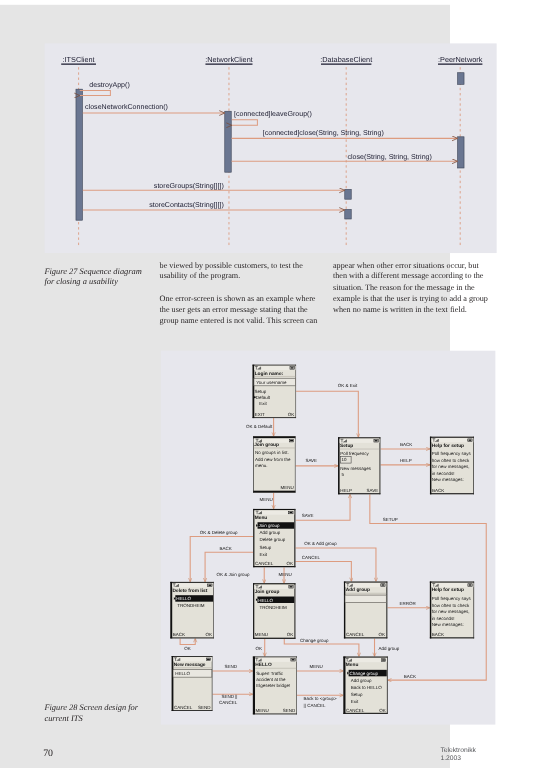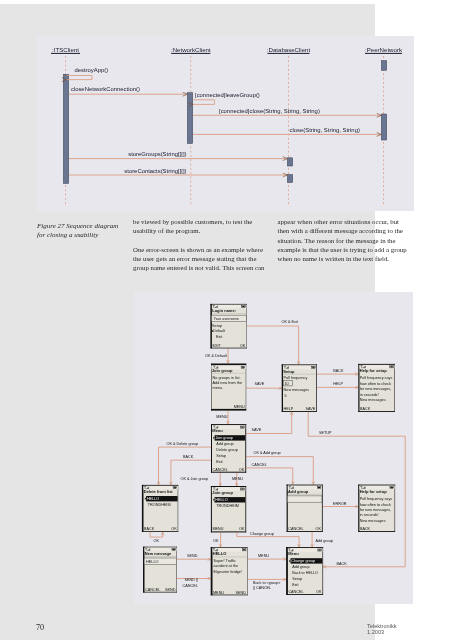--- a/index.html
+++ b/index.html
@@ -401,17 +401,21 @@
 <path d="M155.3,267.6 l1.3,1.3 l-1.3,1.3 z" fill="#111"></path>
 <text x="158.2" y="276.3" font-size="3.75" fill="#111">Add group</text>
 <text x="158.2" y="282.2" font-size="3.75" fill="#111">Back to HELLO</text>
 <text x="158.2" y="288.1" font-size="3.75" fill="#111">Setup</text>
 <text x="158.2" y="294.0" font-size="3.75" fill="#111">Exit</text>
 <text x="154.4" y="301.0" font-size="3.75" fill="#111">CANCEL</text>
 <text x="187.4" y="301.0" font-size="3.75" fill="#111" text-anchor="end">OK</text>
 </g>
 </svg></div>
 
+<div class="caption" style="left:37px;top:582px;width:95px;">
+  <div>Figure 28  Screen design for</div>
+  <div>current ITS</div>
+</div>
 
 <div class="footer-num" style="left:36px;top:618.5px;">70</div>
 <div class="footer-j" style="left:367px;top:618.5px;">Telektronikk 1.2003</div>
 
 </div>
 
 </body></html>

